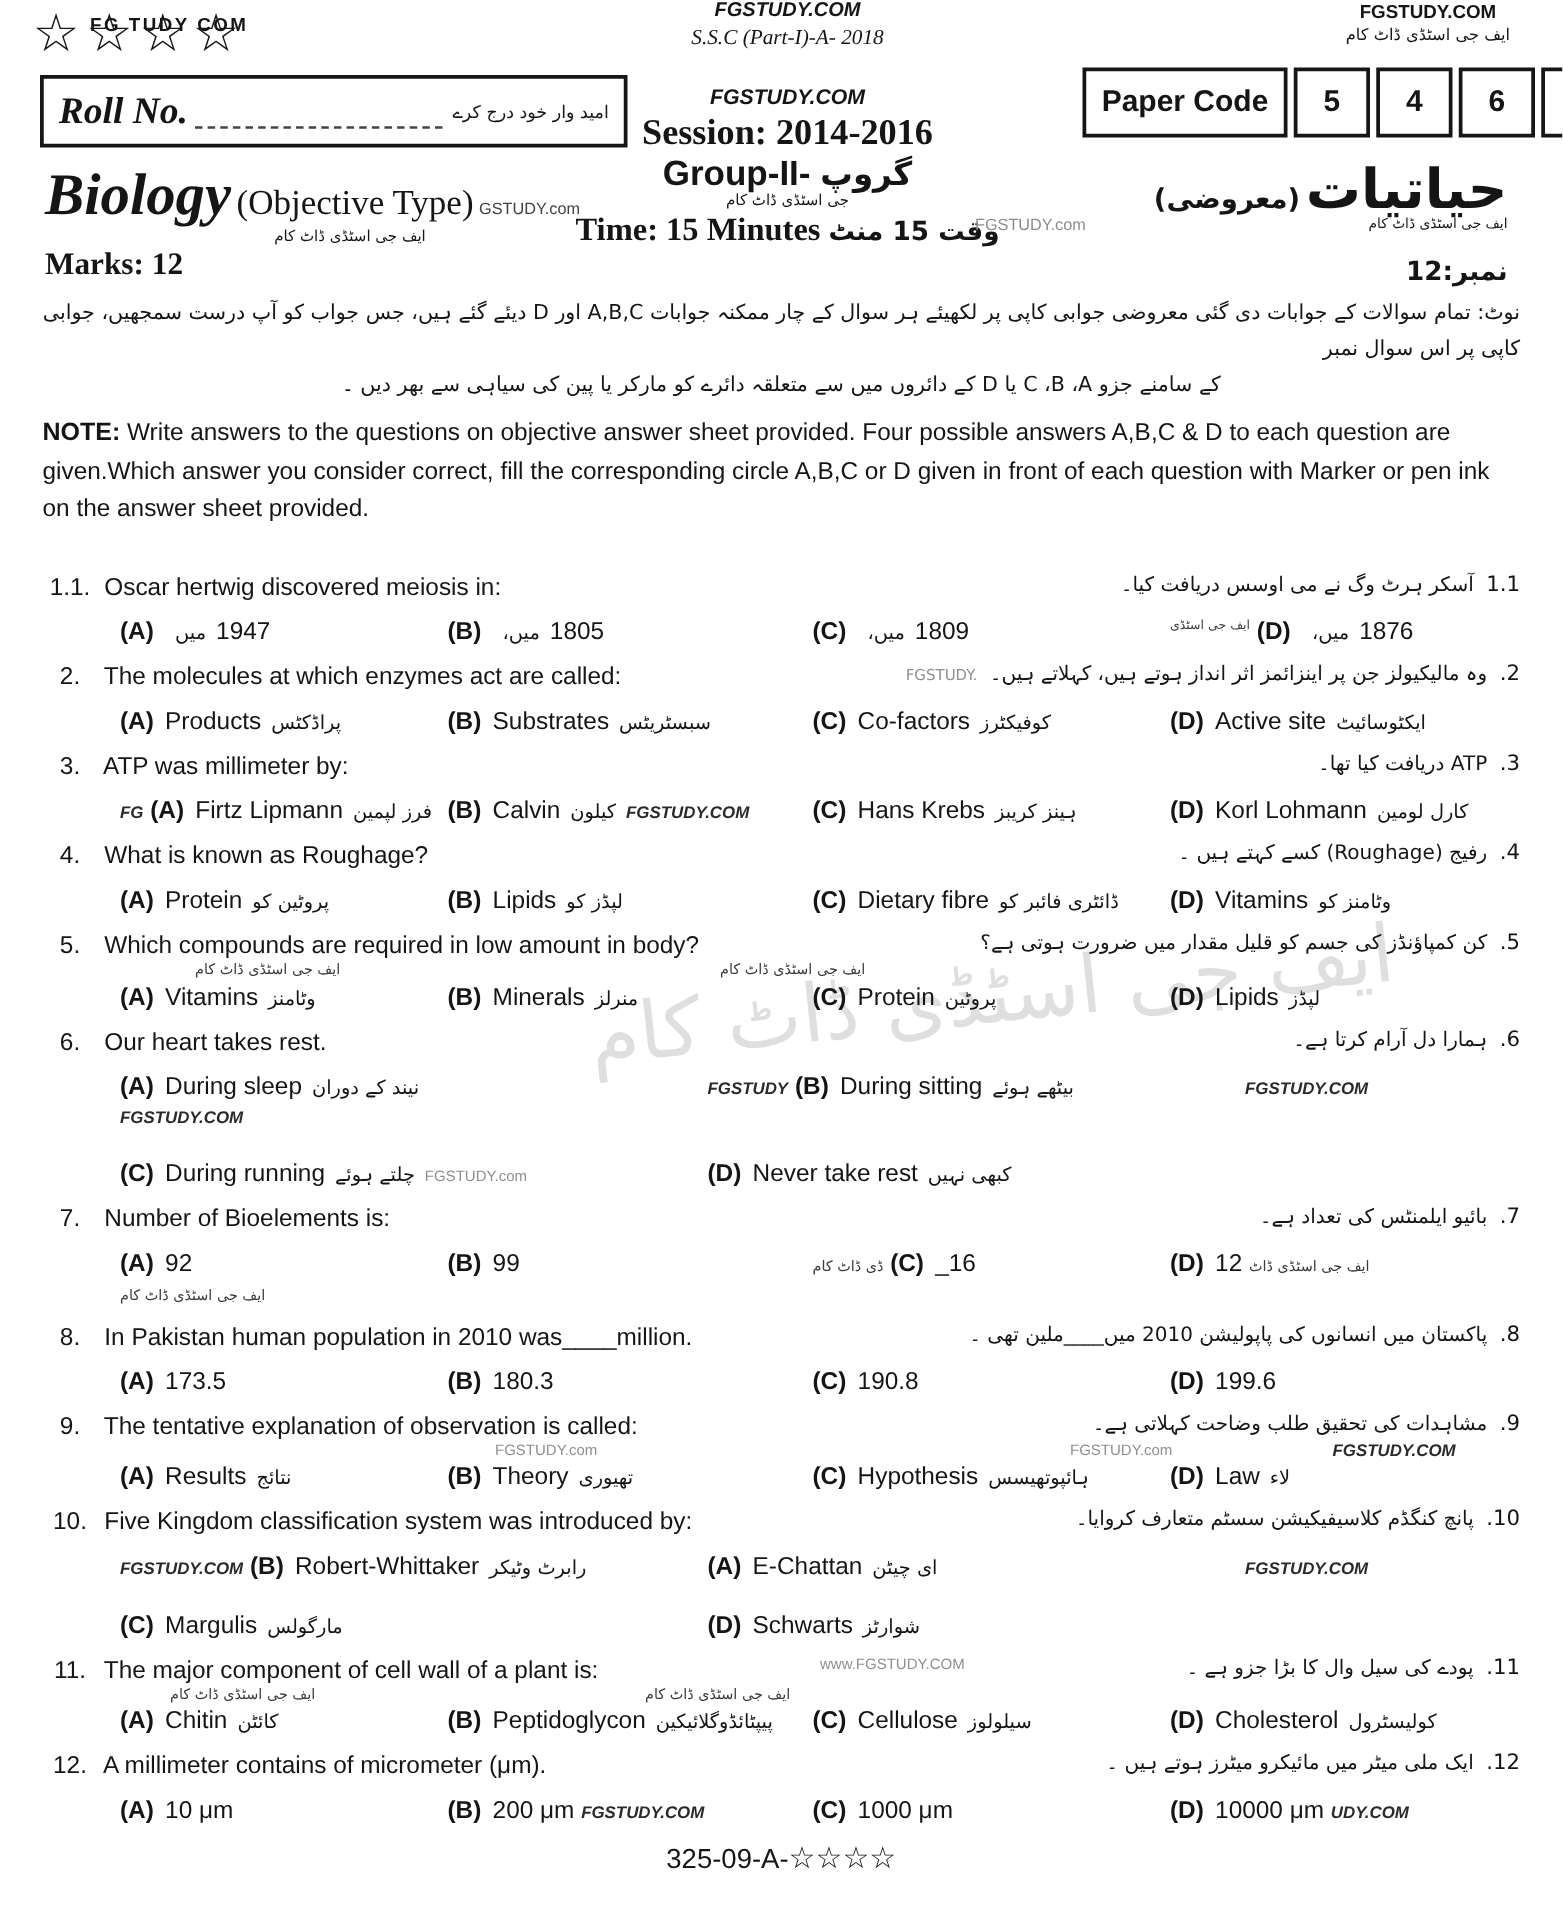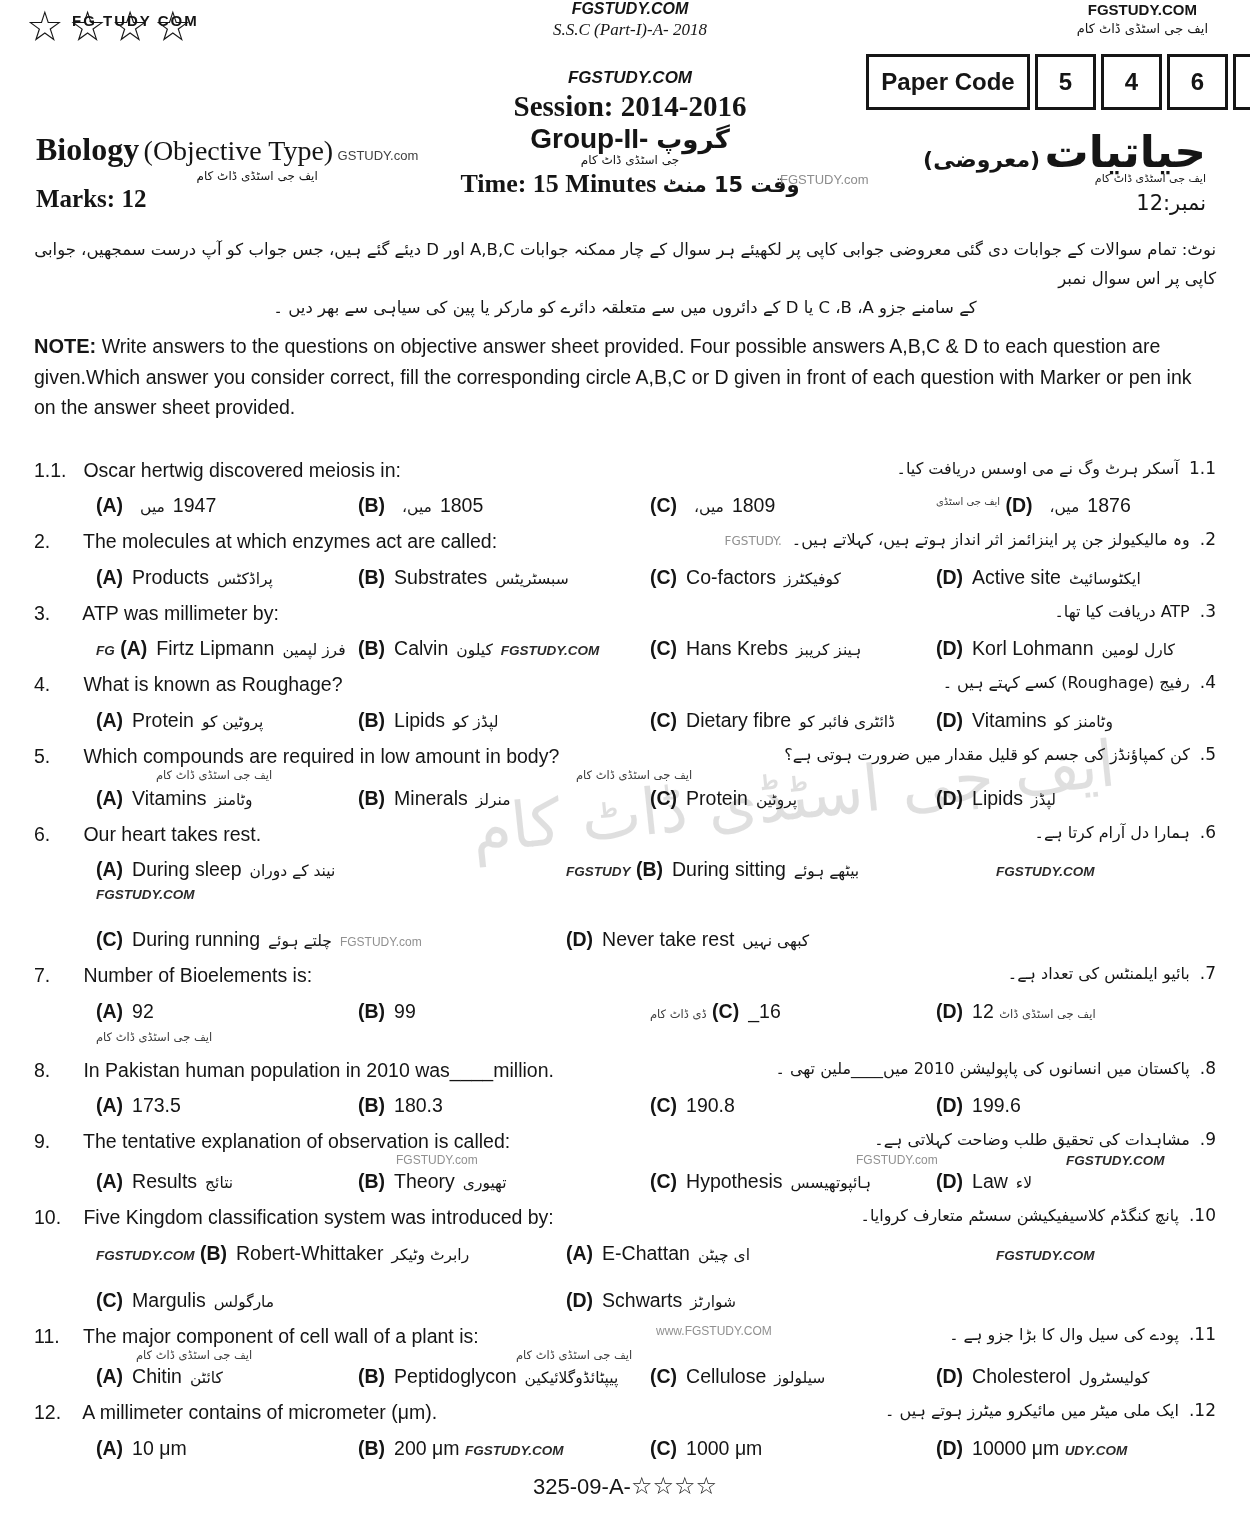--- a/index.html
+++ b/index.html
@@ -28,40 +28,40 @@
   .h-center .time .ur{font-size:21px;}
   .h-cwm{left:780px;top:172px;font-size:13px;color:#8d8d8d;}
   .h-tr{right:42px;top:1px;text-align:center;}
   .h-tr .s{font-size:15px;font-weight:700;}
   .h-tr .u{font-size:13px;margin-top:3px;}
   .pcode{left:866px;top:54px;display:flex;gap:5px;}
   .pcode .c{border:3px solid #161616;height:50px;display:flex;align-items:center;justify-content:center;box-sizing:content-box;}
   .pcode .lab{width:158px;font-weight:700;font-size:24px;}
   .pcode .d{width:55px;font-weight:700;font-size:24px;}
   .h-bio{left:36px;top:133px;}
-  .h-bio .t{font-family:"Liberation Serif",serif;font-weight:700;font-size:32px;line-height:1;}
+  .h-bio .t{font-family:"Liberation Serif",serif;font-weight:700;font-size:47px;line-height:1;font-style:italic;}
   .h-bio .st{font-family:"Liberation Serif",serif;font-size:28px;font-weight:400;}
   .h-bio .wm{font-size:13px;color:#404040;}
   .h-bio .uwm{font-size:12px;text-align:center;margin:2px 0 0 60px;}
   .h-bio .mk{font-family:"Liberation Serif",serif;font-weight:700;font-size:25px;margin-top:2px;}
   .h-ut{right:44px;top:128px;text-align:right;direction:rtl;}
   .h-ut .big{font-size:44px;font-weight:700;line-height:1.1;}
   .h-ut .par{font-size:22px;font-weight:700;}
   .h-ut .wm{font-size:11px;margin-top:-4px;}
-  .h-ut .num{font-size:21px;font-weight:400;margin-top:6px;}
+  .h-ut .num{font-size:21px;font-weight:700;margin-top:20px;}
 
   
   .content{position:absolute;top:236px;left:0;width:100%;padding:0 34px;box-sizing:border-box;}
   .note-ur{direction:rtl;font-size:16.5px;line-height:1.75;text-align:right;}
   .note-ur .l2{text-align:center;}
   .note-en{font-size:19.5px;line-height:1.55;margin-top:8px;}
   .note-en b{font-size:20px;}
   .qs{margin-top:36px;}
   .q{margin-bottom:12px;}
-  .q-row{display:flex;justify-content:space-between;align-items:flex-start;font-size:19.5px;line-height:1.25;}
+  .q-row{display:flex;justify-content:space-between;align-items:flex-start;font-size:19.5px;line-height:1.25;text-align:center;}
   .q-en .q-num{display:inline-block;min-width:44px;}
   .q-ur{direction:rtl;font-size:16px;display:flex;gap:10px;align-items:baseline;white-space:nowrap;}
   .q-ur .n{font-size:17px;}
   .opts{margin:12px 0 4px 62px;display:grid;grid-template-columns:262px 292px 286px auto;align-items:baseline;font-size:19.5px;}
   .opts2{margin:12px 0 4px 62px;display:grid;grid-template-columns:470px 430px auto;row-gap:24px;align-items:baseline;font-size:19.5px;}
   .opt-label{font-weight:700;margin-right:9px;}
   .opt-ur{font-size:15.5px;margin:0 8px;unicode-bidi:isolate;direction:rtl;}
   .wm-b{font-weight:700;font-style:italic;font-size:13.5px;color:#2a2a2a;}
   .wm-g{color:#909090;font-size:12px;}
   .wm-u{font-size:11.5px;color:#3a3a3a;}
@@ -73,20 +73,25 @@
   .footer .st{font-family:"DejaVu Sans",sans-serif;font-size:24px;}
 </style>
 </head>
 <body>
 
 <div class="page">
 
   <div class="abs h-tl-site">FG TUDY COM</div>
   <div class="abs h-stars ur">☆☆☆☆</div>
 
+  <div class="abs rollbox">
+    <span class="lbl">Roll No.</span>
+    <span class="dash"></span>
+    <span class="rur ur">امید وار خود درج کرے</span>
+  </div>
 
   <div class="abs h-center">
     <div class="s1">FGSTUDY.COM</div>
     <div class="ssc">S.S.C (Part-I)-A- 2018</div>
     <div class="s2">FGSTUDY.COM</div>
     <div class="sess">Session: 2014-2016</div>
     <div class="grp">
       <span>Group-II-</span>
       <span class="ur">گروپ</span>
     </div>

